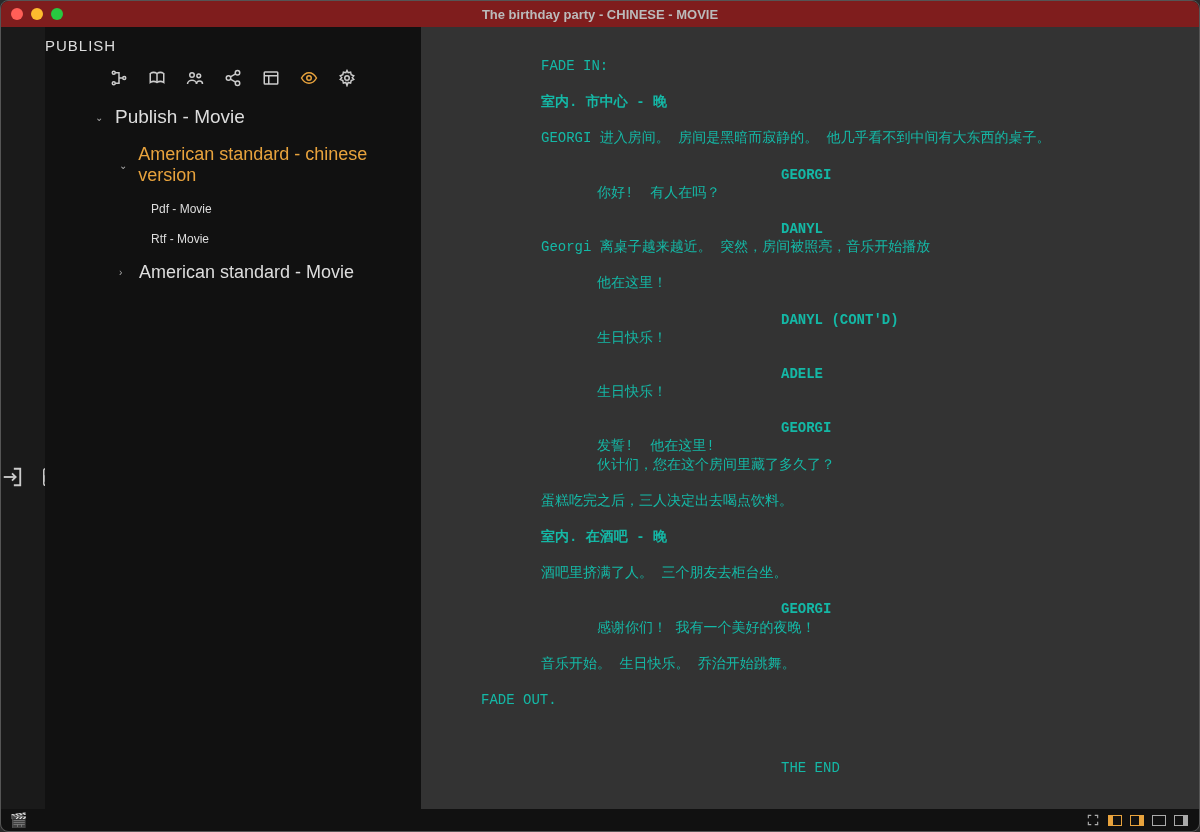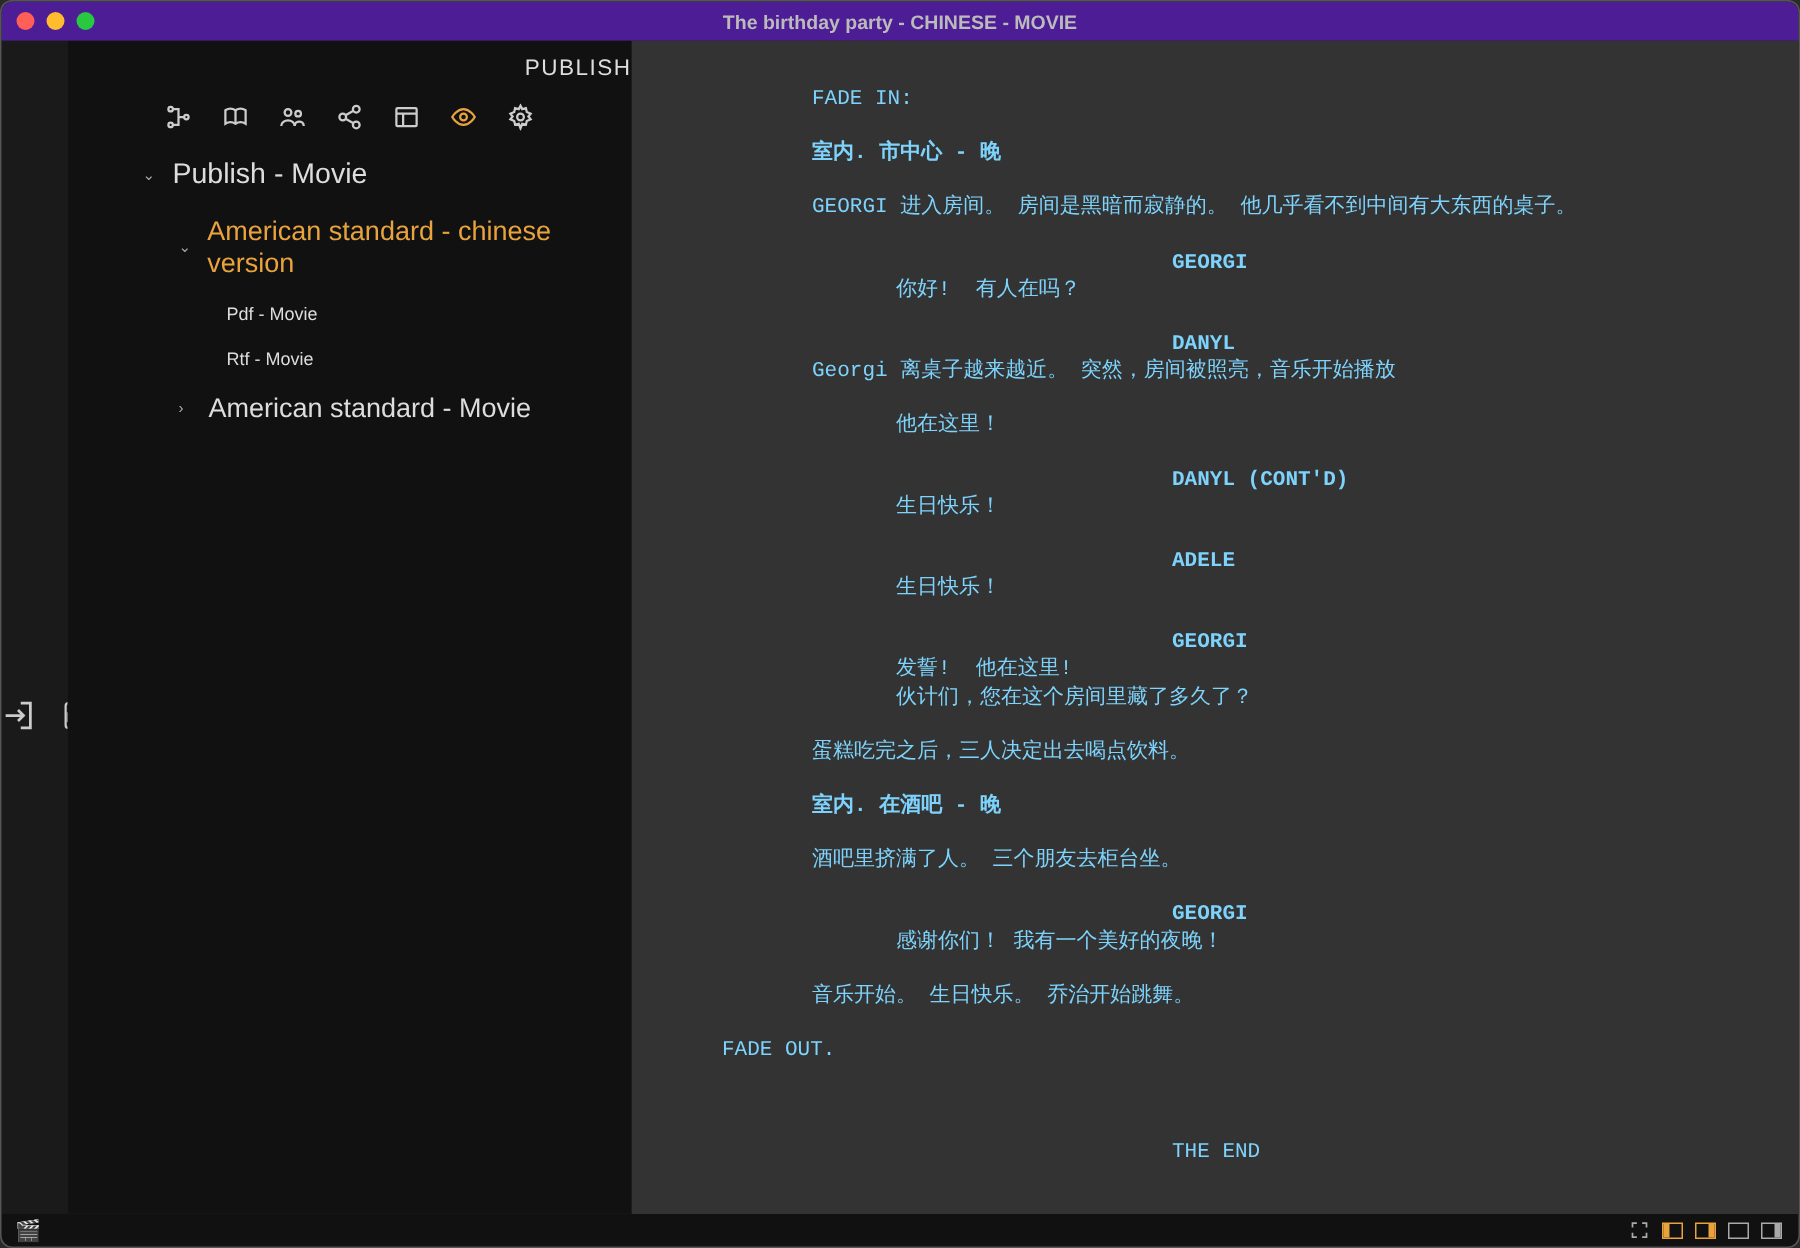--- a/index.html
+++ b/index.html
@@ -9,21 +9,21 @@
     font-family: -apple-system, "Helvetica Neue", Arial, sans-serif;
     color:#ddd;
     overflow:hidden;
     border:1px solid #555;
     border-radius:8px;
     position:relative;
   }
   
   .titlebar {
     height:26px;
-    background:#4c1d95;
+    background:#7f1d1d;
     display:flex;
     align-items:center;
     padding:0 10px;
     position:relative;
     border-top-left-radius:8px;
     border-top-right-radius:8px;
   }
   .traffic-lights { display:flex; gap:8px; }
   .traffic-light { width:12px; height:12px; border-radius:50%; }
   .tl-red { background:#ff5f57; }
@@ -56,21 +56,21 @@
     cursor:pointer;
   }
   .left-rail svg { width:22px; height:22px; }
   .sidebar {
     width:376px;
     background:#111;
     padding:10px 0;
     overflow-y:auto;
   }
   .sidebar-title {
-    text-align:right;
+    text-align:left;
     font-size:15px;
     letter-spacing:1px;
     color:#ddd;
     margin-bottom:8px;
   }
   .toolbar {
     display:flex;
     justify-content:center;
     gap:18px;
     padding:6px 0 10px 0;
@@ -101,21 +101,21 @@
   .tree-item.level-2 { padding-left:106px; font-size:12px; }
   .tree-item.selected { color:#e8a33d; }
   .content {
     flex:1;
     background:#333;
     padding:30px 60px 40px 60px;
     overflow-y:auto;
     font-family: "Courier New", Courier, monospace;
     font-size:14px;
     line-height:1.3;
-    color:#7dd3fc;
+    color:#14b8a6;
   }
   .sc-line { margin-bottom:10px; white-space:pre-wrap; }
   .sc-fadein { margin-left:60px; margin-bottom:18px; }
   .sc-scene { margin-left:60px; font-weight:bold; margin-bottom:18px; }
   .sc-action { margin-left:60px; margin-bottom:18px; }
   .sc-character { margin-left:300px; margin-bottom:0;font-weight:bold; }
   .sc-dialogue { margin-left:116px; margin-right:120px; margin-bottom:18px; }
   .sc-fadeout { margin-top:14px; margin-bottom:50px; }
   .sc-end { margin-left:300px; margin-top:20px; }
   

